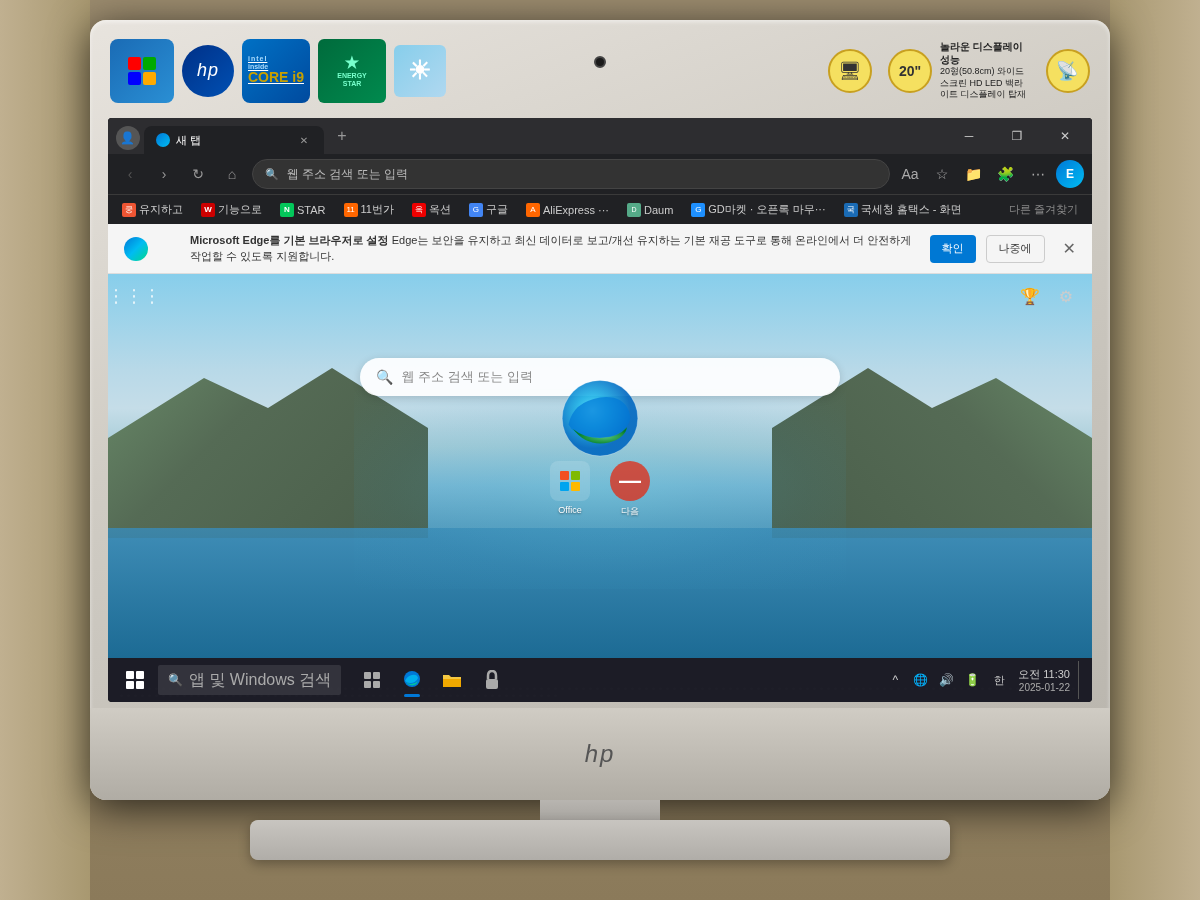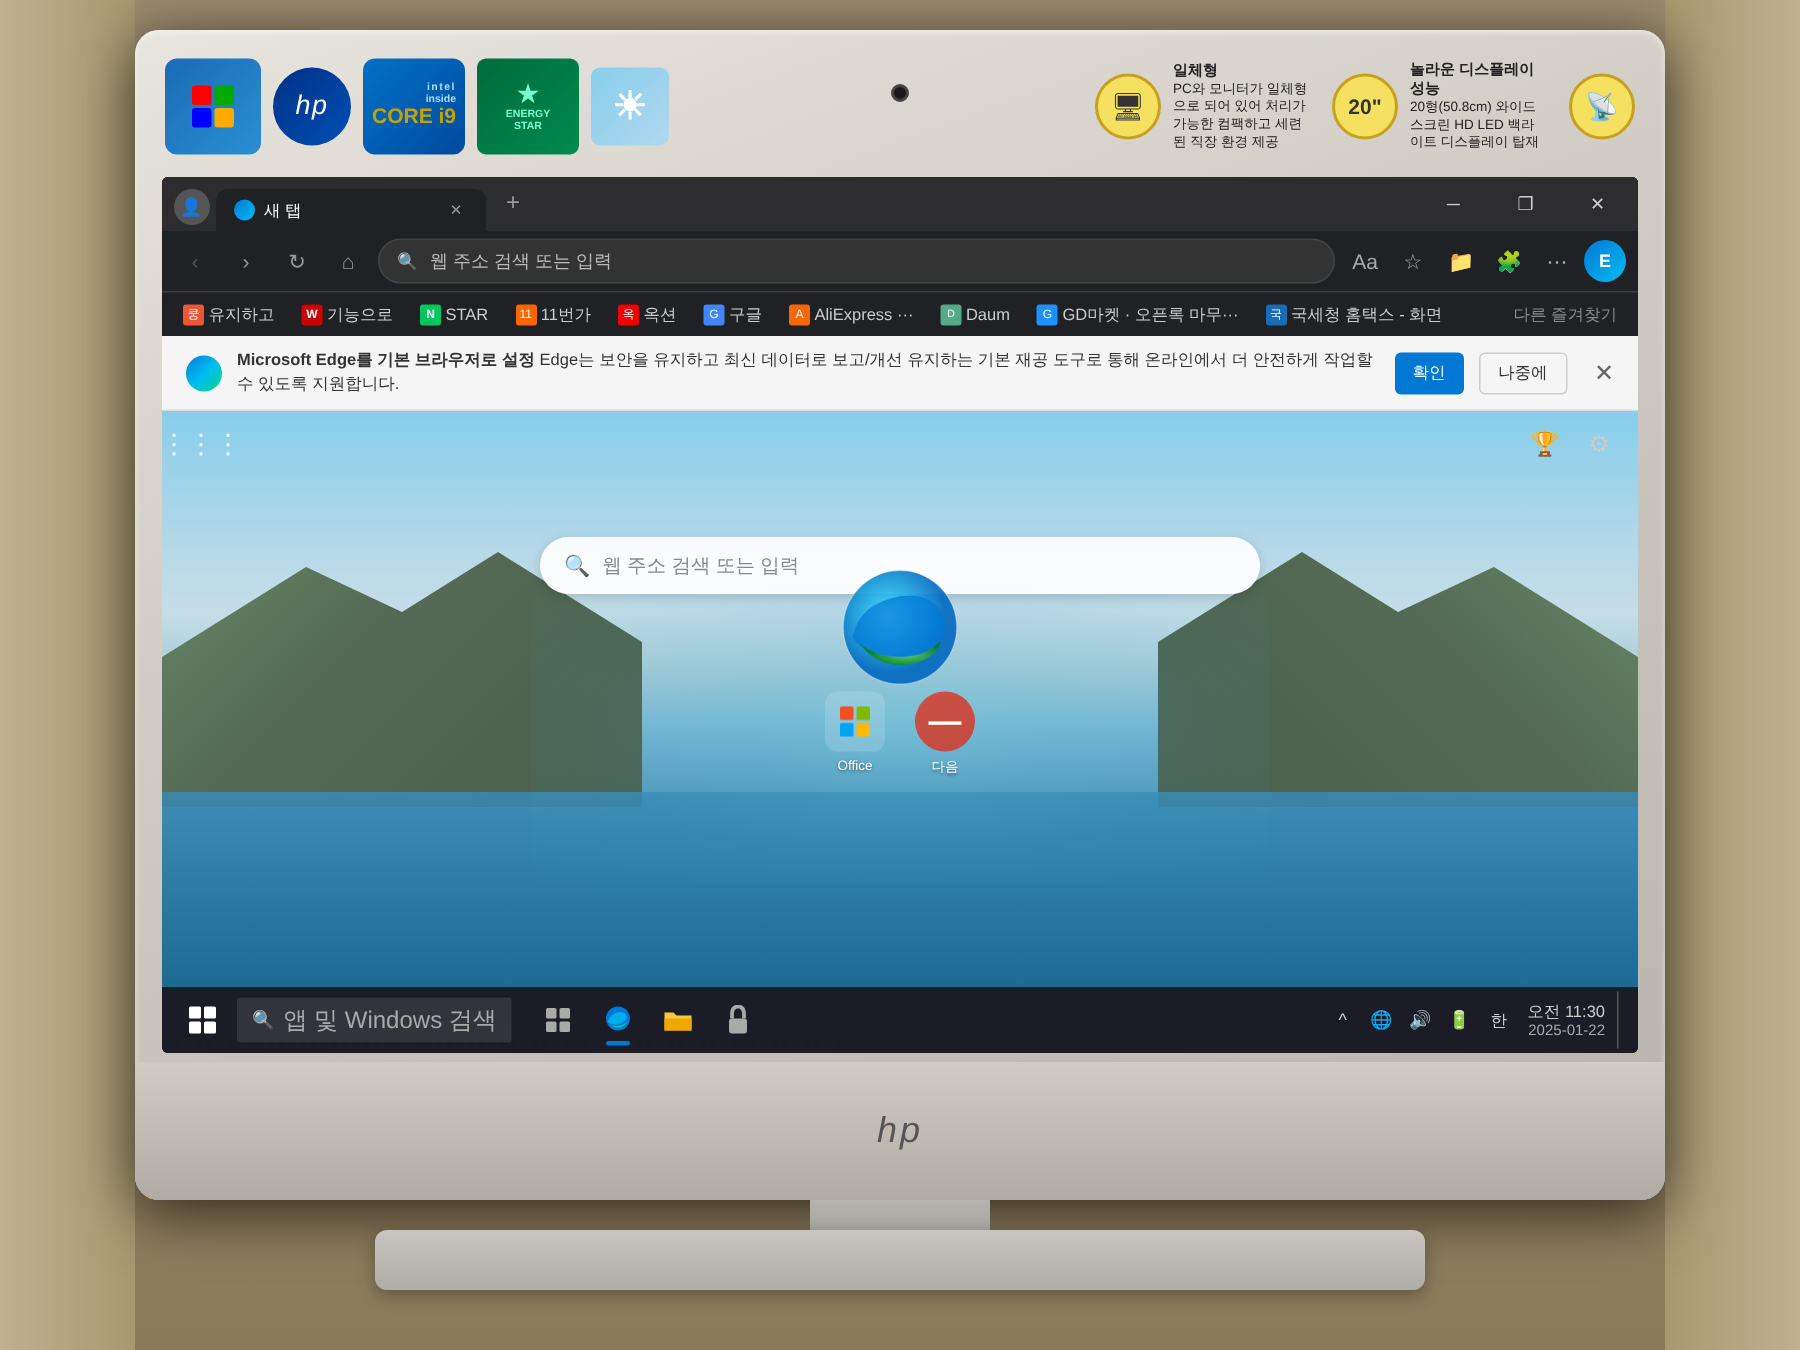--- a/index.html
+++ b/index.html
@@ -398,20 +398,21 @@
       align-items: center;
       gap: 10px;
       height: 50px;
     }
 
     .notif-text {
       font-size: 11px;
       color: #333;
       flex: 1;
       line-height: 1.4;
+      margin-left: 32px;
     }
 
     .notif-confirm-btn {
       background: #0078d4;
       color: white;
       border: none;
       border-radius: 4px;
       padding: 4px 12px;
       font-size: 11px;
       cursor: pointer;
@@ -864,21 +865,22 @@
     .browser-viewport {
       flex: 1;
       position: relative;
       overflow: hidden;
     }
 
     
     .intel-core-text {
       font-size: 6px;
       line-height: 1.1;
-      text-align: right;
+      text-align: left;
+      text-decoration: underline;
     }
 
     .intel-i9-big {
       font-size: 14px;
       font-weight: bold;
       color: #c8a000;
     }
 
     
     .win7-quads {
@@ -964,24 +966,20 @@
     </div>
 
     <div class="sticker sticker-weather">
       <span style="font-size:26px;">☀</span>
     </div>
 
     <div class="feature-badges">
 
       <div class="feature-badge">
         <div class="badge-icon">🖥</div>
-        <div class="badge-text">
-          <strong>일체형</strong>
-          <span>PC와 모니터가 일체형으로 되어 있어 처리가 가능한 컴팩하고 세련된 직장 환경 제공</span>
-        </div>
       </div>
 
       <div class="feature-badge">
         <div class="badge-icon" style="font-size:14px;font-weight:bold;color:#333;">20"</div>
         <div class="badge-text">
           <strong>놀라운 디스플레이 성능</strong>
           <span>20형(50.8cm) 와이드스크린 HD LED 백라이트 디스플레이 탑재</span>
         </div>
       </div>
 

